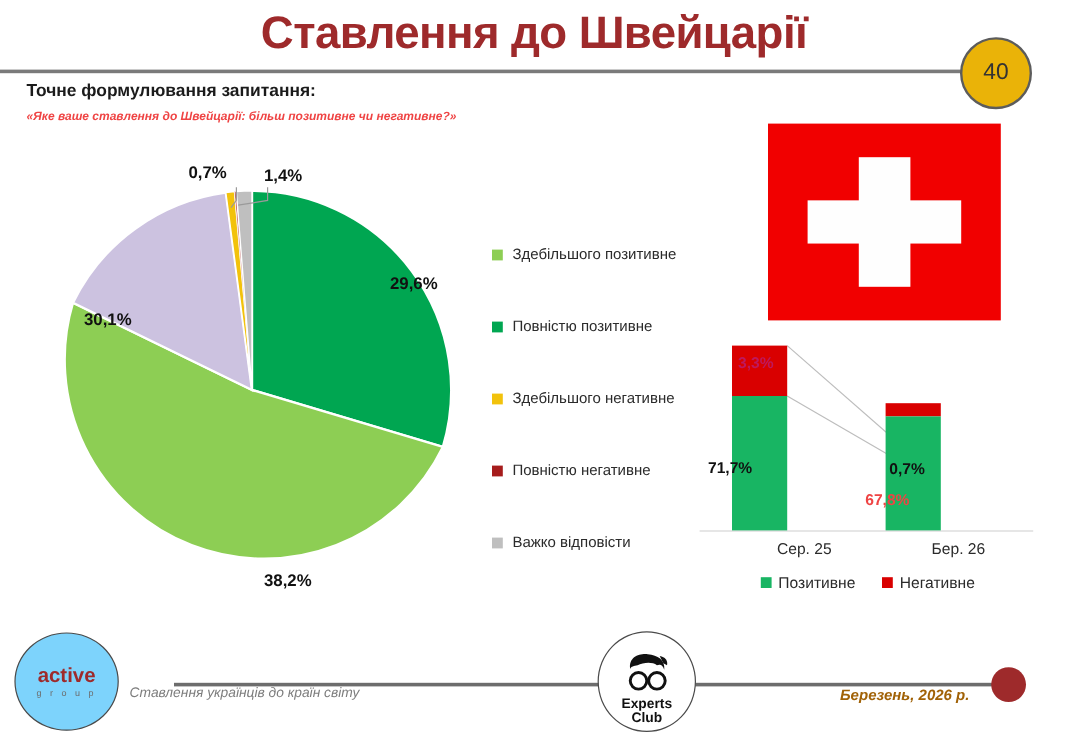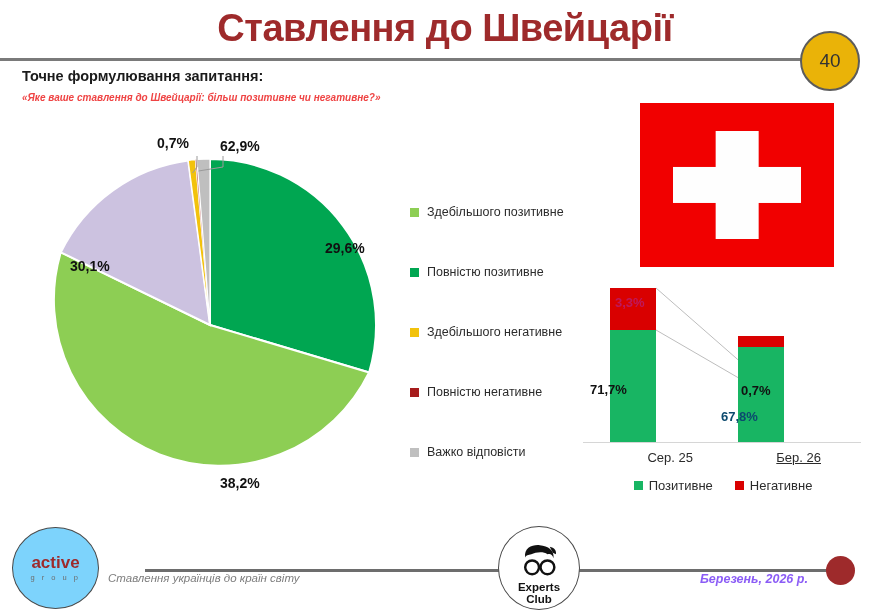--- a/index.html
+++ b/index.html
@@ -55,21 +55,21 @@
   .flag .cross-h{position:absolute;top:50%;left:17%;height:22%;width:66%;
     transform:translateY(-50%);background:#fefefe;}
 
   
   .pie-wrap{position:absolute;left:45px;top:140px;width:350px;height:360px;}
   .pie-svg{position:absolute;left:0;top:0;}
   .pie-lbl{
     position:absolute;font-size:14px;font-weight:bold;color:#111;
     white-space:nowrap;
   }
-  .lbl-296{left:280px;top:100px;}
+  .lbl-296{left:280px;top:88px;}
   .lbl-382{left:175px;top:335px;}
   .lbl-301{left:25px;top:118px;}
   .lbl-07{left:112px;top:-5px;}
   .lbl-14{left:175px;top:-2px;}
 
   
   .legend{position:absolute;left:410px;top:182px;width:190px;}
   .legend-row{
     display:flex;align-items:center;height:60px;
   }
@@ -124,21 +124,21 @@
     padding-bottom:4px;box-sizing:border-box;
   }
   .le-face{width:46px;height:36px;margin-bottom:1px;}
   .le-1,.le-2{font-size:11.5px;font-weight:bold;color:#111;line-height:12px;}
   .foot-mid{
     position:absolute;left:108px;top:572px;font-size:11.5px;font-style:italic;
     color:#7d7d7d;
   }
   .foot-date{
     position:absolute;left:700px;top:572px;font-size:12.5px;font-style:italic;
-    font-weight:bold;color:#8b5cf6;
+    font-weight:bold;color:#a16207;
   }
 </style>
 </head>
 <body>
 
 <div class="slide">
 
   <div class="header-rule"></div>
   <div class="title">Ставлення до Швейцарії</div>
   <div class="page-badge">40</div>
@@ -171,21 +171,21 @@
       <g stroke="#9a9a9a" stroke-width="1" fill="none">
         <path d="M 152 16 L 152 27 L 147.5 33"></path>
         <path d="M 178 16 L 178 27 L 153.5 31"></path>
       </g>
     </svg>
 
     <div class="pie-lbl lbl-296">29,6%</div>
     <div class="pie-lbl lbl-382">38,2%</div>
     <div class="pie-lbl lbl-301">30,1%</div>
     <div class="pie-lbl lbl-07">0,7%</div>
-    <div class="pie-lbl lbl-14">62,9%</div>
+    <div class="pie-lbl lbl-14">1,4%</div>
   </div>
 
   <div class="legend">
     <div class="legend-row">
       <span class="legend-sq" style="background:#8DCE54"></span>
       <span class="legend-txt">Здебільшого позитивне</span>
     </div>
     <div class="legend-row">
       <span class="legend-sq" style="background:#00A651"></span>
       <span class="legend-txt">Повністю позитивне</span>
@@ -218,22 +218,22 @@
     </div>
     <div class="bar-val" style="left:37px;top:13px;color:#be185d;">3,3%</div>
     <div class="bar-val" style="left:12px;top:100px;color:#111;">71,7%</div>
     <div class="bar-cat" style="left:-5px;">Сер. 25</div>
 
     <div class="bar-col" style="left:160px;width:46px;">
       <div class="seg seg-neg" style="height:11px;"></div>
       <div class="seg seg-pos" style="height:95px;"></div>
     </div>
     <div class="bar-val" style="left:163px;top:101px;color:#111;">0,7%</div>
-    <div class="bar-val" style="left:143px;top:127px;color:#0c4a6e;">67,8%</div>
-    <div class="bar-cat" style="left:123px;text-decoration:underline;">Бер. 26</div>
+    <div class="bar-val" style="left:143px;top:127px;color:#ef4444;">67,8%</div>
+    <div class="bar-cat" style="left:123px;">Бер. 26</div>
 
     <div class="bar-legend">
       <div class="bl-item">
         <span class="bl-sq" style="background:#18B563"></span>
         <span class="bl-txt">Позитивне</span>
       </div>
       <div class="bl-item">
         <span class="bl-sq" style="background:#D90000"></span>
         <span class="bl-txt">Негативне</span>
       </div>

